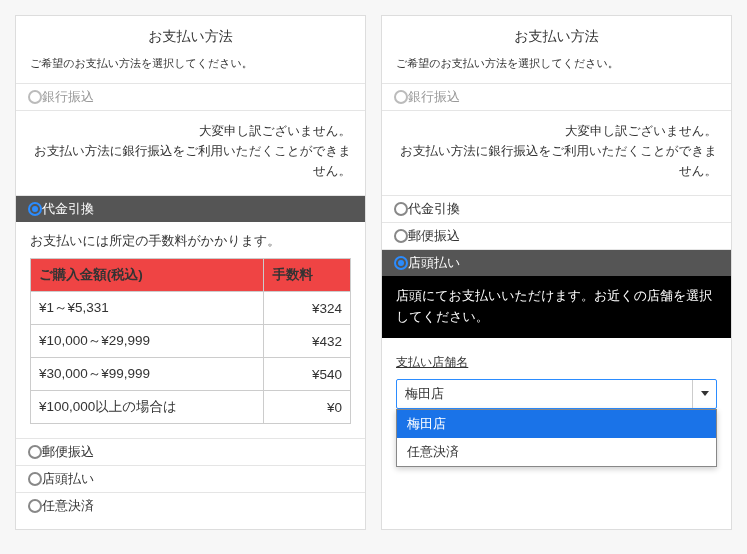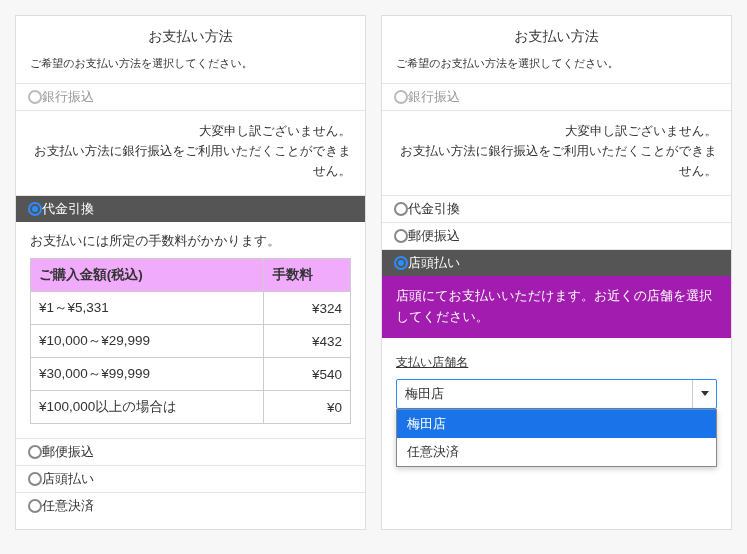--- a/index.html
+++ b/index.html
@@ -66,23 +66,23 @@
   table.fee {
     width: 100%;
     border-collapse: collapse;
     margin-top: 8px;
     font-size: 13.5px;
   }
   table.fee th, table.fee td {
     border: 1px solid #ccc;
     padding: 7px 8px;
   }
-  table.fee th { background: #f0abfc; text-align: left; font-weight: bold; }
+  table.fee th { background: #ef4444; text-align: left; font-weight: bold; }
   table.fee td.num { text-align: right; }
-  .sel-dark-text { color: #fff; font-size: 13px; line-height: 1.6; padding: 10px 14px; background: #a21caf; }
+  .sel-dark-text { color: #fff; font-size: 13px; line-height: 1.6; padding: 10px 14px; background: #000000; }
   .field-label { font-size: 12px; text-decoration: underline; margin-top: 6px; }
   .combo {
     margin-top: 8px;
     display: flex;
     border: 1px solid #2b8cff;
     border-radius: 2px;
     height: 30px;
     align-items: center;
   }
   .combo-value { flex: 1; padding: 0 8px; color: #333; }

